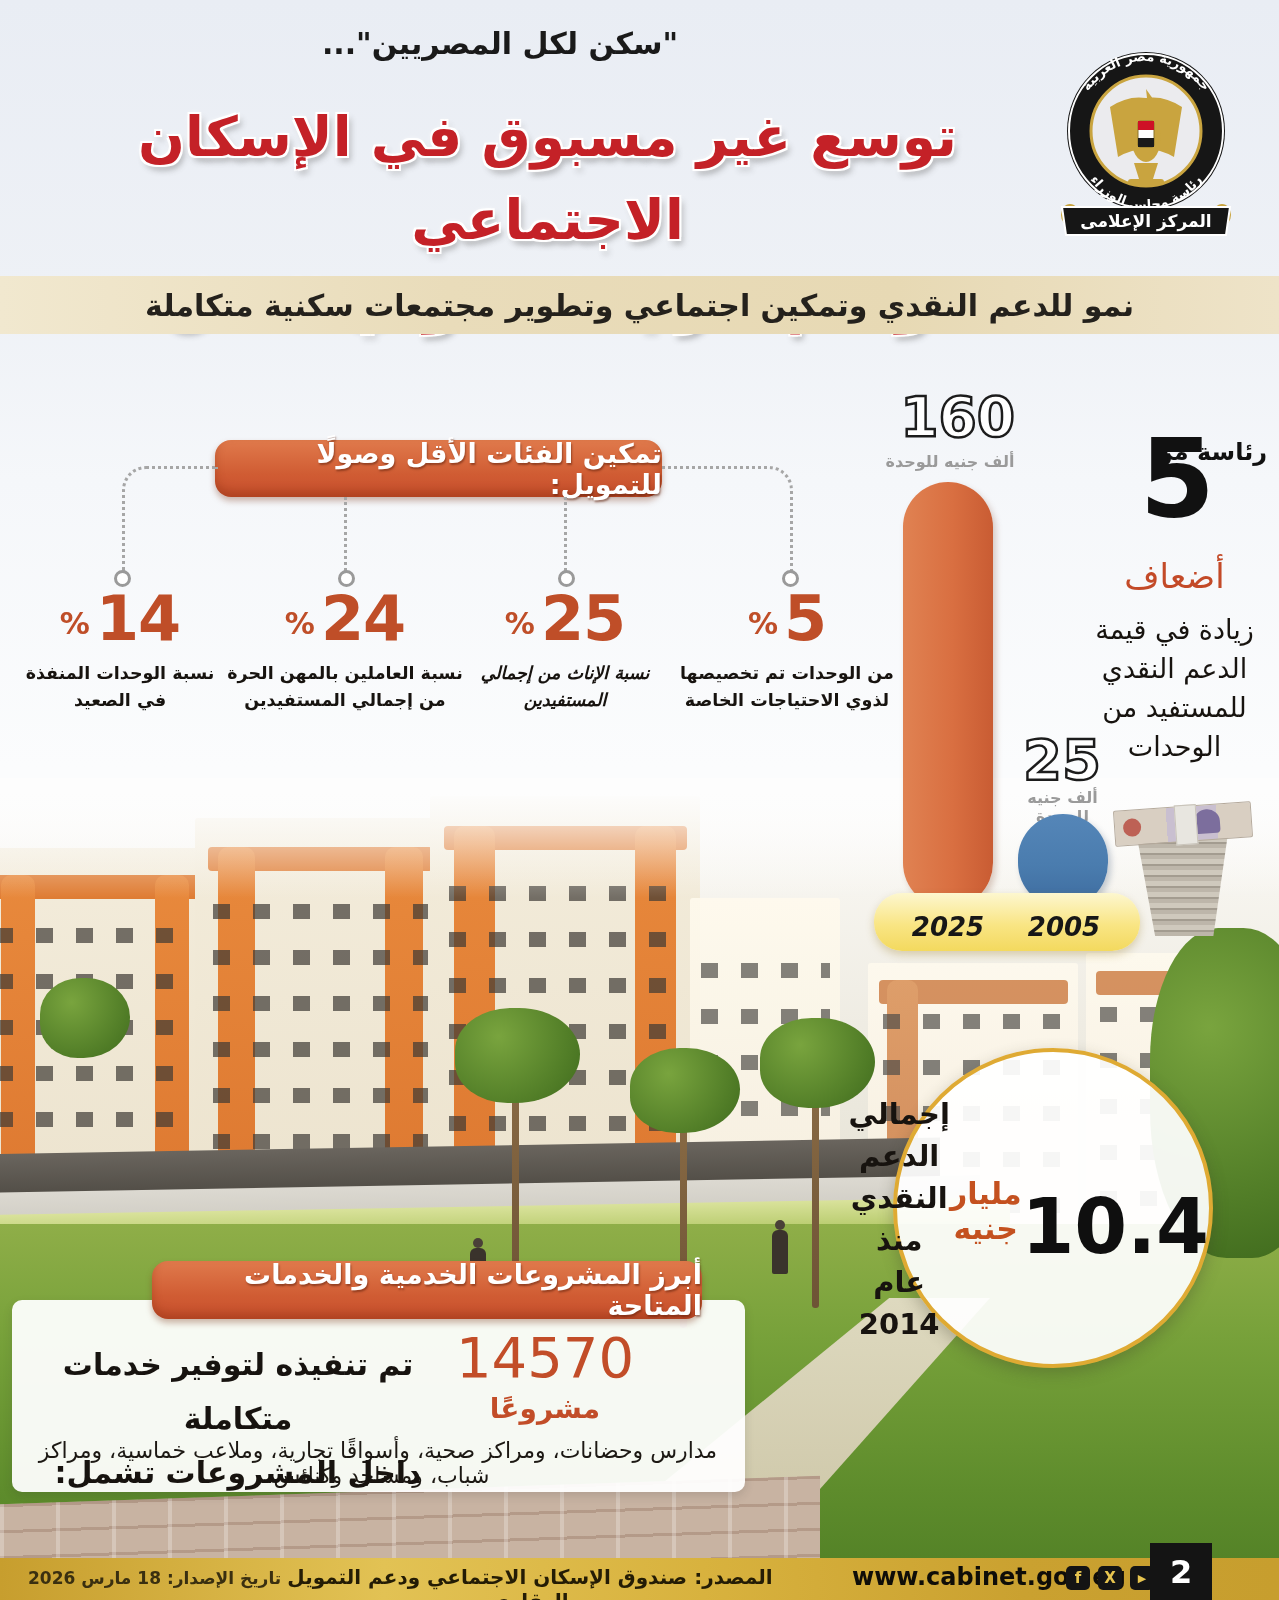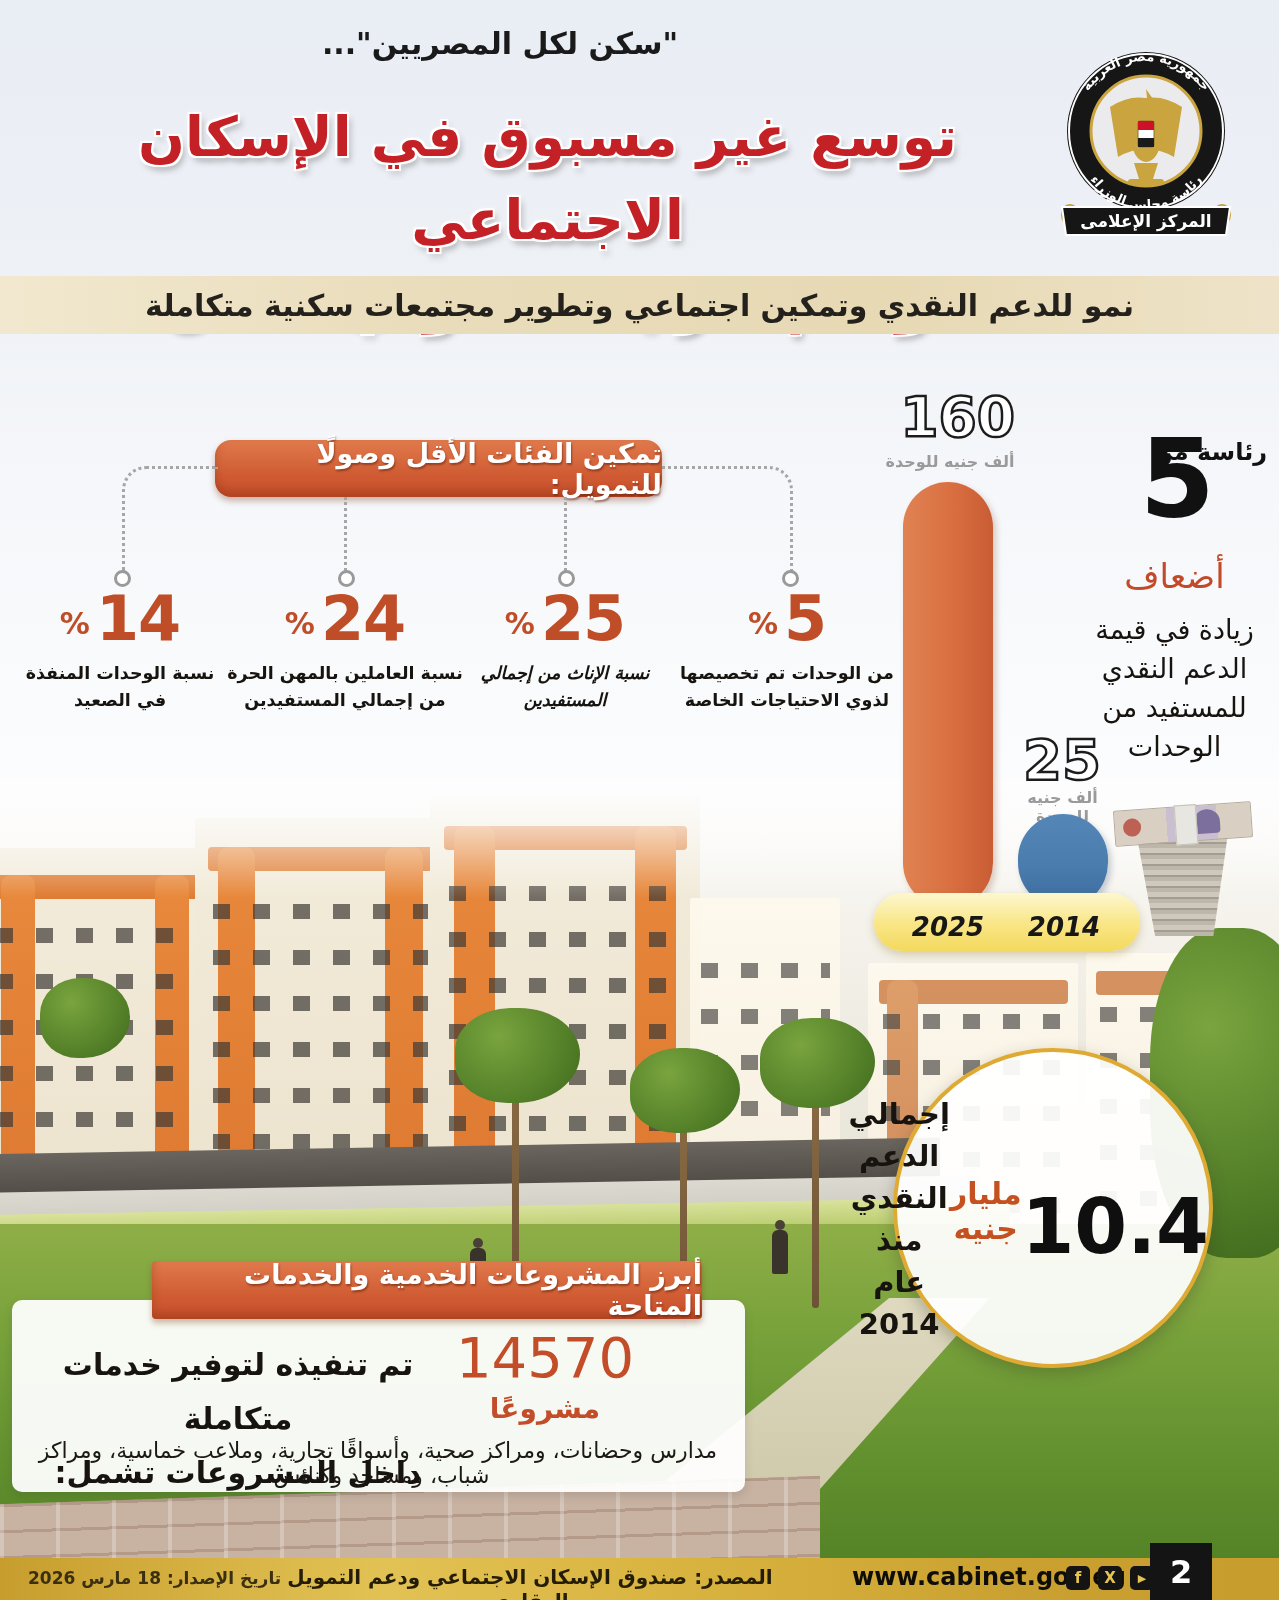--- a/index.html
+++ b/index.html
@@ -105,21 +105,21 @@
   
   .total{top:1048px;left:893px;width:312px;height:312px;border-radius:50%;
       background:rgba(255,255,255,.93);border:4px solid #dfaa33;box-shadow:0 6px 16px rgba(60,60,40,.3);
       display:flex;flex-direction:row;align-items:center;text-align:center;}
   .total .val{margin-top:38px;font-size:76px;font-weight:800;color:#0f0f0f;line-height:1;}
   .total .unit{margin-top:6px;font-size:30px;font-weight:800;color:#c4511f;}
   .total .lbl{margin-top:22px;width:240px;font-size:29px;font-weight:800;color:#17130f;line-height:1.45;}
 
   
   .proj-panel{top:1300px;left:12px;width:733px;height:192px;border-radius:10px;background:rgba(255,255,255,.94);box-shadow:0 4px 10px rgba(50,50,50,.15);}
-  .proj-badge{top:1261px;left:152px;width:550px;height:58px;border-radius:4px;z-index:5;
+  .proj-badge{top:1261px;left:152px;width:550px;height:58px;border-radius:16px;z-index:5;
       background:linear-gradient(180deg,#e07a4c 0%,#d05c33 60%,#c8502e 100%);
       box-shadow:0 4px 6px rgba(120,50,20,.35), inset 0 -6px 10px rgba(130,40,10,.35);
       display:flex;align-items:center;justify-content:center;}
   .proj-badge span{color:#fff;font-weight:800;font-size:27px;text-shadow:1px 2px 2px rgba(90,30,10,.5);}
   .proj-count{top:1330px;left:440px;width:210px;text-align:center;}
   .proj-count .cnum{font-size:56px;font-weight:400;color:#c24d28;line-height:1;}
   .proj-count .cunit{margin-top:6px;font-size:28px;font-weight:800;color:#c24d28;}
   .proj-desc{top:1338px;left:48px;width:380px;text-align:center;font-size:30px;font-weight:800;color:#17130f;line-height:1.8;}
   .proj-services{top:1438px;left:22px;width:712px;text-align:center;font-size:22px;font-weight:500;color:#1c1813;}
 
@@ -268,21 +268,21 @@
   </div>
 
   <div class="abs outline-num n160">160</div>
   <div class="abs lbl160">ألف جنيه للوحدة</div>
   <div class="abs bar2025"></div>
   <div class="abs outline-num n25">25</div>
   <div class="abs lbl25">ألف جنيه للوحدة</div>
   <div class="abs bar2014"></div>
   <div class="abs chart-base"></div>
   <div class="abs cat c2025">2025</div>
-  <div class="abs cat c2014">2014</div>
+  <div class="abs cat c2014">2005</div>
 
   <div class="abs hl">
     <div class="row">
       <span class="more">رئاسة من</span>
       <span class="five">5</span>
     </div>
     <div class="word">أضعاف</div>
     <div class="desc">زيادة في قيمة الدعم النقدي للمستفيد من الوحدات</div>
   </div>
 

